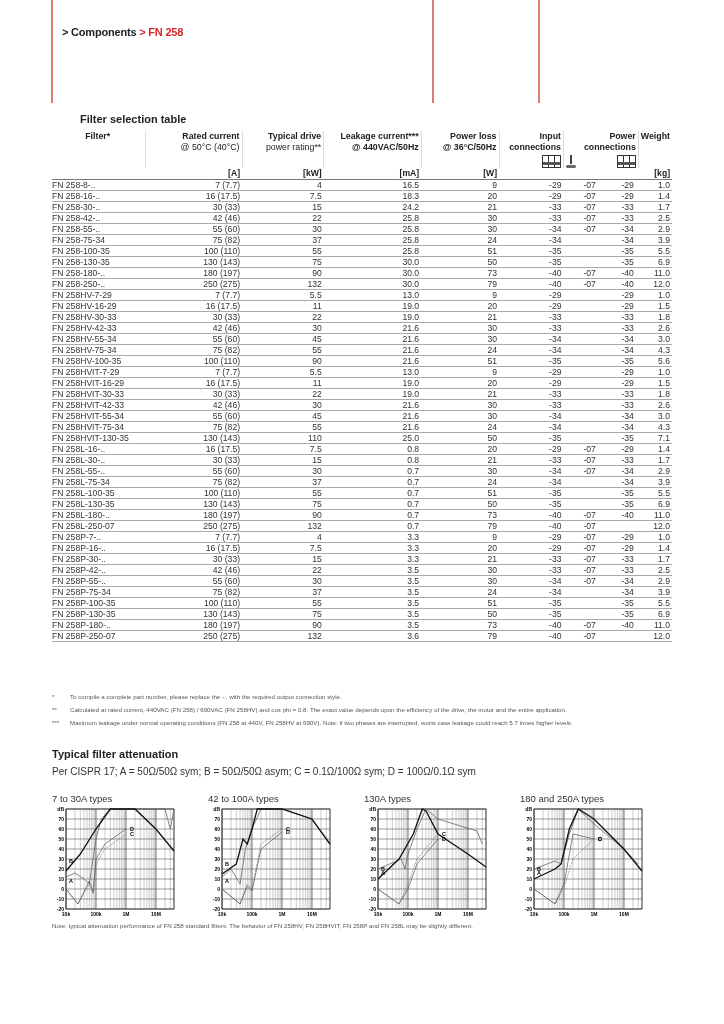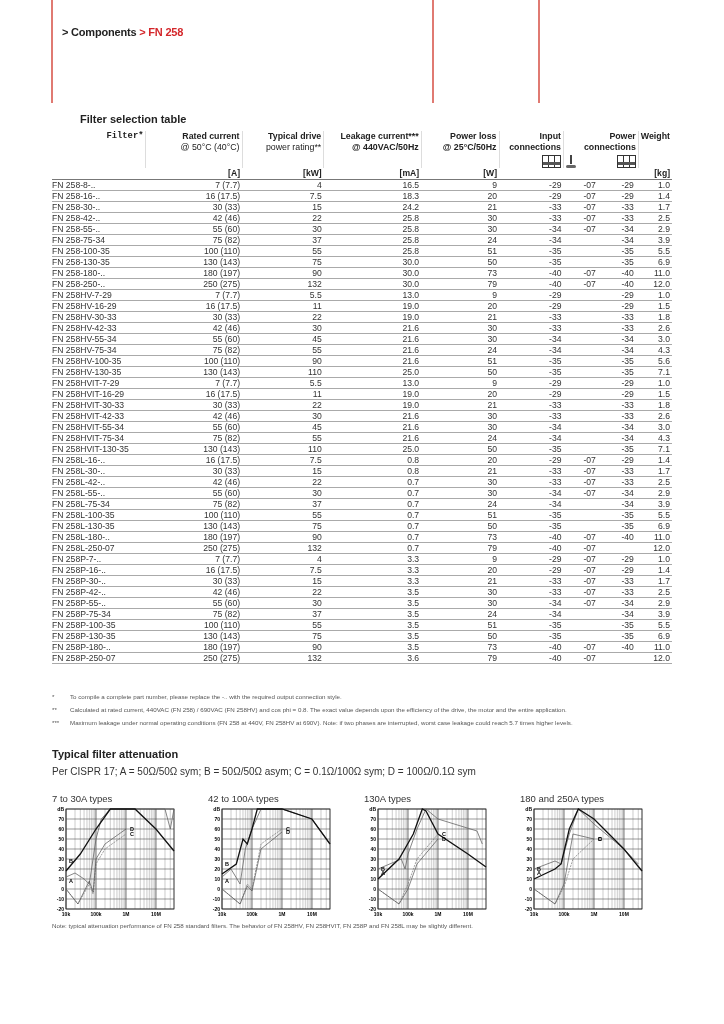--- a/index.html
+++ b/index.html
@@ -3,21 +3,21 @@
 <meta charset="utf-8">
 <style>
   * { box-sizing: border-box; margin: 0; padding: 0; }
   body { width: 724px; height: 1024px; background: #ffffff; position: relative; overflow: hidden; font-family: "Liberation Sans", sans-serif; color: #222; }
   .vline { position: absolute; top: 0; width: 2px; height: 103px; background: #e07a72; }
   .breadcrumb { position: absolute; left: 62px; top: 26px; font-size: 11px; font-weight: bold; letter-spacing: -0.2px; }
   .breadcrumb .sep, .breadcrumb .current { color: #d4272b; }
   .section-title { position: absolute; left: 52px; font-size: 11px; font-weight: bold; color: #222; }
   table.filters { position: absolute; left: 52px; top: 131px; width: 620px; border-collapse: collapse; font-size: 8.6px; color: #333; }
   table.filters th { font-weight: bold; font-size: 8.8px; color: #222; text-align: right; vertical-align: top; line-height: 11px; padding: 0 2px; }
-  table.filters th.left { text-align: right; padding-left: 0; font-family: Liberation Mono, monospace; }
+  table.filters th.left { text-align: center; padding-left: 0; }
   table.filters th.bord { border-left: 1px solid #ddd; }
   table.filters tr.units td { font-weight: bold; color: #222; border-bottom: 1.2px solid #777; height: 11px; line-height: 11px; }
   table.filters td { text-align: right; height: 10.85px; line-height: 10px; padding: 0 2px; border-bottom: 1px solid #aaa; white-space: nowrap; }
   table.filters td.name { text-align: left; padding-left: 0; }
   .hdr-icons { display: flex; justify-content: flex-end; gap: 2px; height: 13px; margin-top: 2px; }
   .term-block { display: inline-block; width: 19px; height: 13px; border: 1px solid #333; position: relative; background: repeating-linear-gradient(90deg, #fff 0 5px, #333 5px 6px); }
   .term-block::after { content: ""; position: absolute; left: 0; right: 0; bottom: 2px; height: 3px; background: #555; }
   .stud-icon { display: inline-block; width: 10px; height: 13px; position: relative; }
   .stud-icon::before { content: ""; position: absolute; left: 4px; top: 0; width: 2px; height: 9px; background: #444; }
   .stud-icon::after { content: ""; position: absolute; left: 0; bottom: 0; width: 10px; height: 3px; background: #666; border-radius: 2px; }
@@ -66,21 +66,21 @@
       <th class="bord">
           <div>Typical drive</div>
           <div style="font-weight:normal">power rating**</div>
         </th>
       <th class="bord">
           <div>Leakage current***</div>
           <div>@ 440VAC/50Hz</div>
         </th>
       <th class="bord">
           <div>Power loss</div>
-          <div>@ 25°C/50Hz</div>
+          <div>@ 36°C/50Hz</div>
         </th>
       <th class="bord">
           <div>Input</div>
           <div>connections</div>
         <div class="hdr-icons">
             <span class="term-block"></span>
           </div>
         </th>
       <th class="bord" colspan="1">
           <div>Power</div>
@@ -270,30 +270,20 @@
         <td class="name">FN 258HV-100-35</td>
         <td>100 (110)</td>
         <td>90</td>
         <td>21.6</td>
         <td>51</td>
         <td>-35</td>
         <td style="text-align: left; padding-left: 20px;"><span style="display: inline-block; width: 38px;"></span><span>-35</span></td>
         <td>5.6</td>
       </tr>
       <tr>
-        <td class="name">FN 258HV-130-35</td>
-        <td>130 (143)</td>
-        <td>110</td>
-        <td>25.0</td>
-        <td>50</td>
-        <td>-35</td>
-        <td style="text-align: left; padding-left: 20px;"><span style="display: inline-block; width: 38px;"></span><span>-35</span></td>
-        <td>7.1</td>
-      </tr>
-      <tr>
         <td class="name">FN 258HVIT-7-29</td>
         <td>7 (7.7)</td>
         <td>5.5</td>
         <td>13.0</td>
         <td>9</td>
         <td>-29</td>
         <td style="text-align: left; padding-left: 20px;"><span style="display: inline-block; width: 38px;"></span><span>-29</span></td>
         <td>1.0</td>
       </tr>
       <tr>
@@ -368,30 +358,20 @@
       </tr>
       <tr>
         <td class="name">FN 258L-30-..</td>
         <td>30 (33)</td>
         <td>15</td>
         <td>0.8</td>
         <td>21</td>
         <td>-33</td>
         <td style="text-align: left; padding-left: 20px;"><span style="display: inline-block; width: 38px;">-07</span><span>-33</span></td>
         <td>1.7</td>
-      </tr>
-      <tr>
-        <td class="name">FN 258L-42-..</td>
-        <td>42 (46)</td>
-        <td>22</td>
-        <td>0.7</td>
-        <td>30</td>
-        <td>-33</td>
-        <td style="text-align: left; padding-left: 20px;"><span style="display: inline-block; width: 38px;">-07</span><span>-33</span></td>
-        <td>2.5</td>
       </tr>
       <tr>
         <td class="name">FN 258L-55-..</td>
         <td>55 (60)</td>
         <td>30</td>
         <td>0.7</td>
         <td>30</td>
         <td>-34</td>
         <td style="text-align: left; padding-left: 20px;"><span style="display: inline-block; width: 38px;">-07</span><span>-34</span></td>
         <td>2.9</td>

